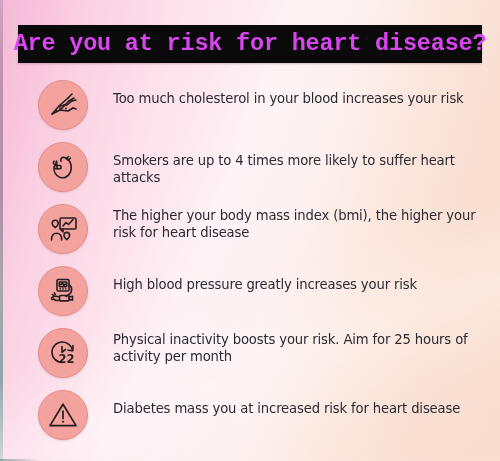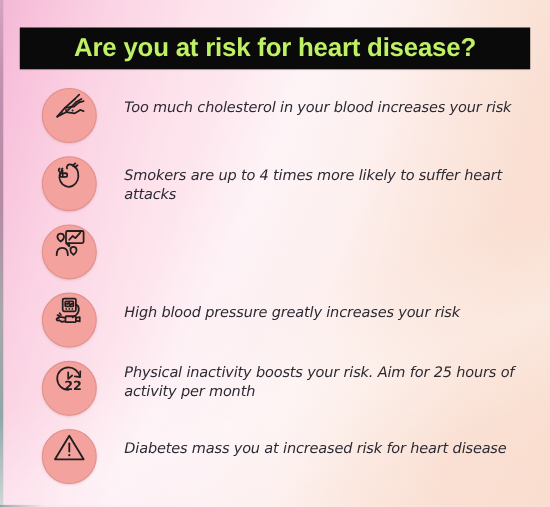--- a/index.html
+++ b/index.html
@@ -80,27 +80,27 @@
     top: 25px;
     width: 464px;
     height: 38px;
     background: #0a0a0a;
     display: flex;
     align-items: center;
     justify-content: center;
     box-shadow: 0 1px 2px rgba(80,40,60,0.25);
   }
   #title-text {
-    color: #bef264;
+    color: #d946ef;
     font-size: 23.5px;
     font-weight: bold;
     letter-spacing: -0.2px;
     line-height: 1;
     white-space: nowrap;
-    font-family: Liberation Sans, sans-serif;
+    font-family: Liberation Mono, monospace;
   }
 
   
   #rows {
     position: absolute;
     left: 0;
     top: 78px;
     width: 500px;
   }
   .risk-row {
@@ -114,37 +114,37 @@
     flex: 0 0 auto;
     width: 50px;
     height: 50px;
     margin-left: 38px;
     margin-top: 2px;
     border-radius: 50%;
     background: #f3a29e;
     border: 1px solid #e1908d;
     box-shadow: 0 1px 2px rgba(170,110,110,0.25);
     display: flex;
+    align-items: center;
     justify-content: center;
     box-sizing: border-box;
   }
   .icon-badge svg {
     display: block;
   }
   .risk-text {
     flex: 1 1 auto;
     margin-left: 25px;
     margin-right: 18px;
     margin-top: 13px;
     font-size: 13.2px;
     line-height: 16.5px;
     color: #2b2a33;
     font-family: "DejaVu Sans", sans-serif;
     letter-spacing: -0.15px;
-    font-style: italic;
   }
   .risk-row.two-line .risk-text {
     margin-top: 6px;
   }
 </style>
 </head>
 <body>
 
 <div id="infographic">
 
@@ -196,20 +196,21 @@
       <div class="icon-badge">
         <svg width="32" height="32" viewBox="0 0 32 32" fill="none" stroke="#231f20" stroke-width="1.6" stroke-linecap="round" stroke-linejoin="round">
           <rect x="13" y="5" width="16" height="11" rx="1.4"></rect>
           <path d="M16 13 L19 9.5 L21.5 11.5 L26 6.5"></path>
           <path d="M13 16 L16 19 L16 16"></path>
           <path d="M11.2 10.5 C11.2 8.6 9.8 7.3 8.2 7.3 C6.6 7.3 5.2 8.6 5.2 10.3 C5.2 12.6 8.2 14.6 8.2 14.6 C8.2 14.6 11.2 12.6 11.2 10.5 Z"></path>
           <path d="M4.5 27 C4.5 22.8 6.6 20.3 9.6 20.3 C12.6 20.3 14.7 22.8 14.7 27"></path>
           <path d="M22.6 22.5 C22.6 20.7 21.3 19.4 19.8 19.4 C18.3 19.4 17 20.7 17 22.4 C17 24.6 19.8 26.6 19.8 26.6 C19.8 26.6 22.6 24.6 22.6 22.5 Z"></path>
         </svg>
       </div>
+      <div class="risk-text">The higher your body mass index (bmi), the higher your risk for heart disease</div>
     </div>
 
     <div class="risk-row">
       <div class="icon-badge">
         <svg width="32" height="32" viewBox="0 0 32 32" fill="none" stroke="#231f20" stroke-width="1.6" stroke-linecap="round" stroke-linejoin="round">
           <rect x="10" y="4.5" width="12" height="11.5" rx="1.3"></rect>
           <rect x="12.3" y="7" width="7.4" height="4.6" rx="0.6"></rect>
           <path d="M13 9.3 L14.6 9.3 L15.6 7.8 L16.8 10.8 L17.8 9.3 L19.2 9.3"></path>
           <circle cx="13.2" cy="13.8" r="0.85" fill="#231f20" stroke="none"></circle>
           <circle cx="16" cy="13.8" r="0.85" fill="#231f20" stroke="none"></circle>

